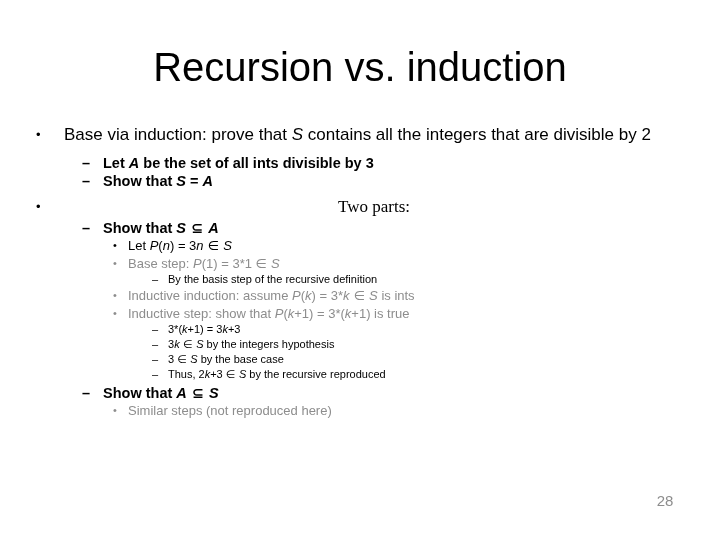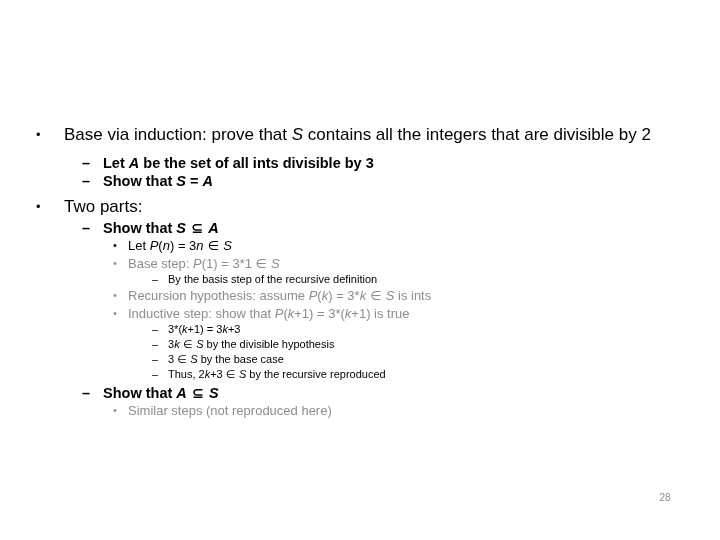--- a/index.html
+++ b/index.html
@@ -67,21 +67,21 @@
   }
   .lvl1 .marker {
     width: 28px;
     font-size: 13px;
     line-height: 20px;
   }
   .lvl1 .txt {
     text-align: justify;
     text-justify: inter-word;
   }
-  .lvl1 .txt.nojust { text-align: left; }
+  .lvl1 .txt.nojust { text-align: center; font-family: Liberation Serif, serif; }
 
   
   .lvl2 {
     font-size: 14.5px;
     line-height: 18px;
     font-weight: bold;
     margin-left: 46px;
   }
   .lvl2 .marker {
     width: 21px;
@@ -120,29 +120,30 @@
   .gap-b { height: 7px; }
   .gap-c { height: 2px; }
 
   
   .page-number {
     position: absolute;
     left: 640px;
     top: 492px;
     width: 50px;
     text-align: center;
-    font-size: 10px;
+    font-size: 15px;
     color: #8d8d8d;
   }
 </style>
 </head>
 <body>
 
 <div id="slide">
 
+  <div class="slide-title">Recursion vs. induction</div>
 
   <div class="body-block">
 
     <div class="row lvl1">
       <span class="marker">•</span>
       <span class="txt"><span>Base via induction: prove that </span><i>S</i><span> contains all the integers that are divisible by 2</span></span>
     </div>
 
     <div class="gap-a"></div>
 
@@ -180,36 +181,36 @@
       <span class="txt"><span>Base step: </span><i>P</i><span>(1) = 3*1 </span><span class="sym">∈ </span><i>S</i></span>
     </div>
 
     <div class="row lvl4">
       <span class="marker">–</span>
       <span class="txt">By the basis step of the recursive definition</span>
     </div>
 
     <div class="row lvl3 gray">
       <span class="marker">•</span>
-      <span class="txt"><span>Recursion hypothesis: assume </span><i>P</i><span>(</span><i>k</i><span>)</span><span> = 3*</span><i>k</i><span class="sym"> ∈ </span><i>S</i><span> is ints</span></span>
+      <span class="txt"><span>Inductive induction: assume </span><i>P</i><span>(</span><i>k</i><span>)</span><span> = 3*</span><i>k</i><span class="sym"> ∈ </span><i>S</i><span> is ints</span></span>
     </div>
 
     <div class="row lvl3 gray">
       <span class="marker">•</span>
       <span class="txt"><span>Inductive step: show that </span><i>P</i><span>(</span><i>k</i><span>+1) = 3*(</span><i>k</i><span>+1) is true</span></span>
     </div>
 
     <div class="row lvl4">
       <span class="marker">–</span>
       <span class="txt"><span>3*(</span><i>k</i><span>+1) = 3</span><i>k</i><span>+3</span></span>
     </div>
 
     <div class="row lvl4">
       <span class="marker">–</span>
-      <span class="txt"><span>3</span><i>k</i><span class="sym"> ∈ </span><i>S</i><span> by the divisible hypothesis</span></span>
+      <span class="txt"><span>3</span><i>k</i><span class="sym"> ∈ </span><i>S</i><span> by the integers hypothesis</span></span>
     </div>
 
     <div class="row lvl4">
       <span class="marker">–</span>
       <span class="txt"><span>3 </span><span class="sym">∈ </span><i>S</i><span> by the base case</span></span>
     </div>
 
     <div class="row lvl4">
       <span class="marker">–</span>
       <span class="txt"><span>Thus, 2</span><i>k</i><span>+3 </span><span class="sym">∈ </span><i>S</i><span> by the recursive reproduced</span></span>

